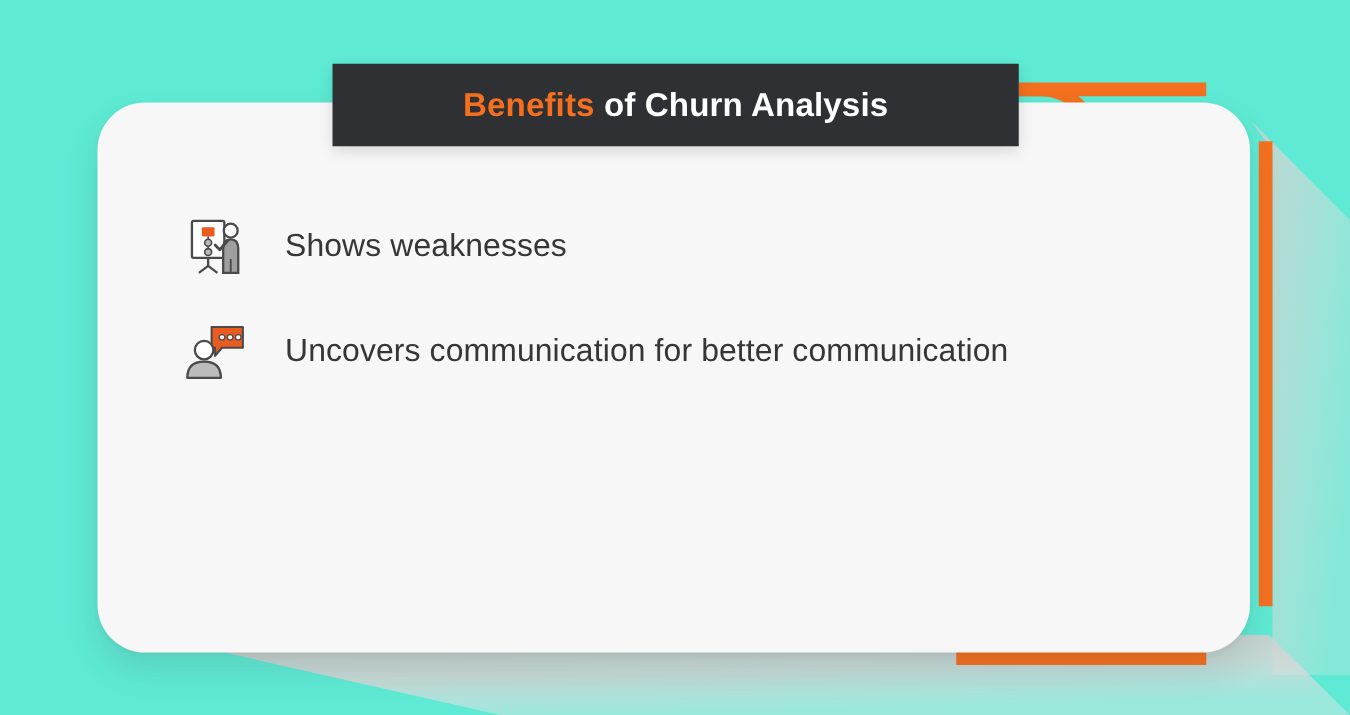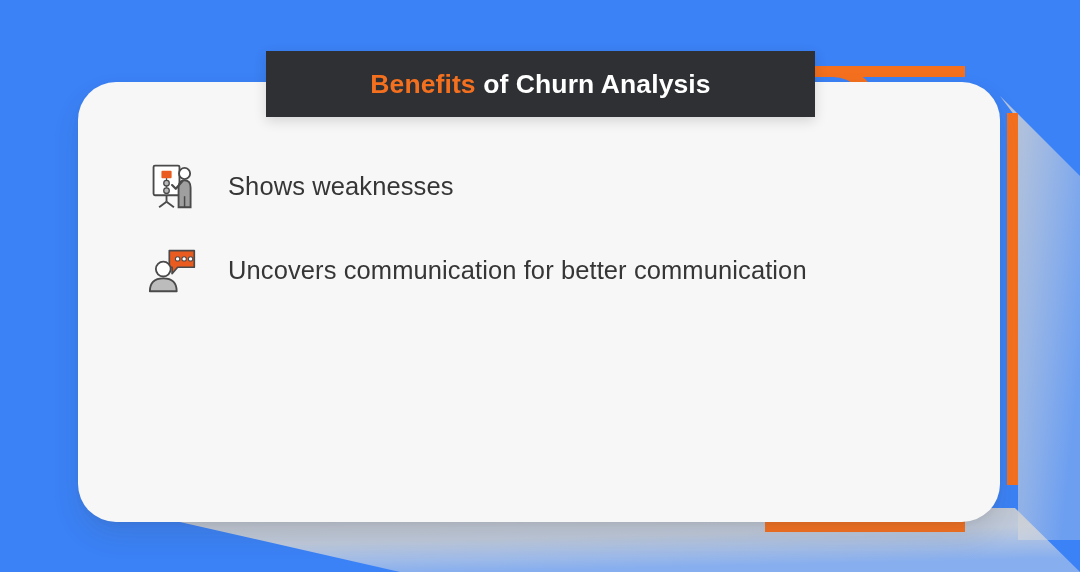--- a/index.html
+++ b/index.html
@@ -15,21 +15,21 @@
     background: #ededed;
     position: relative;
   }
 
   
   #stage {
     position: absolute;
     inset: 0;
     width: 1080px;
     height: 572px;
-    background: #3b82f6;
+    background: #5eead4;
   }
 
   
   .cast-shadow {
     position: absolute;
     left: 0; top: 0;
     width: 1080px; height: 572px;
     pointer-events: none;
   }
 
@@ -112,21 +112,21 @@
     letter-spacing: 0.1px;
     color: #ffffff;
     white-space: nowrap;
   }
   .title-text .hl { color: #f4701f; }
 
   
   .rows {
     position: absolute;
     left: 78px;
-    top: 144px;
+    top: 155px;
     width: 922px;
   }
   .row {
     display: flex;
     align-items: center;
     height: 84px;
     padding-left: 68px;
   }
   .row-icon {
     width: 54px;

